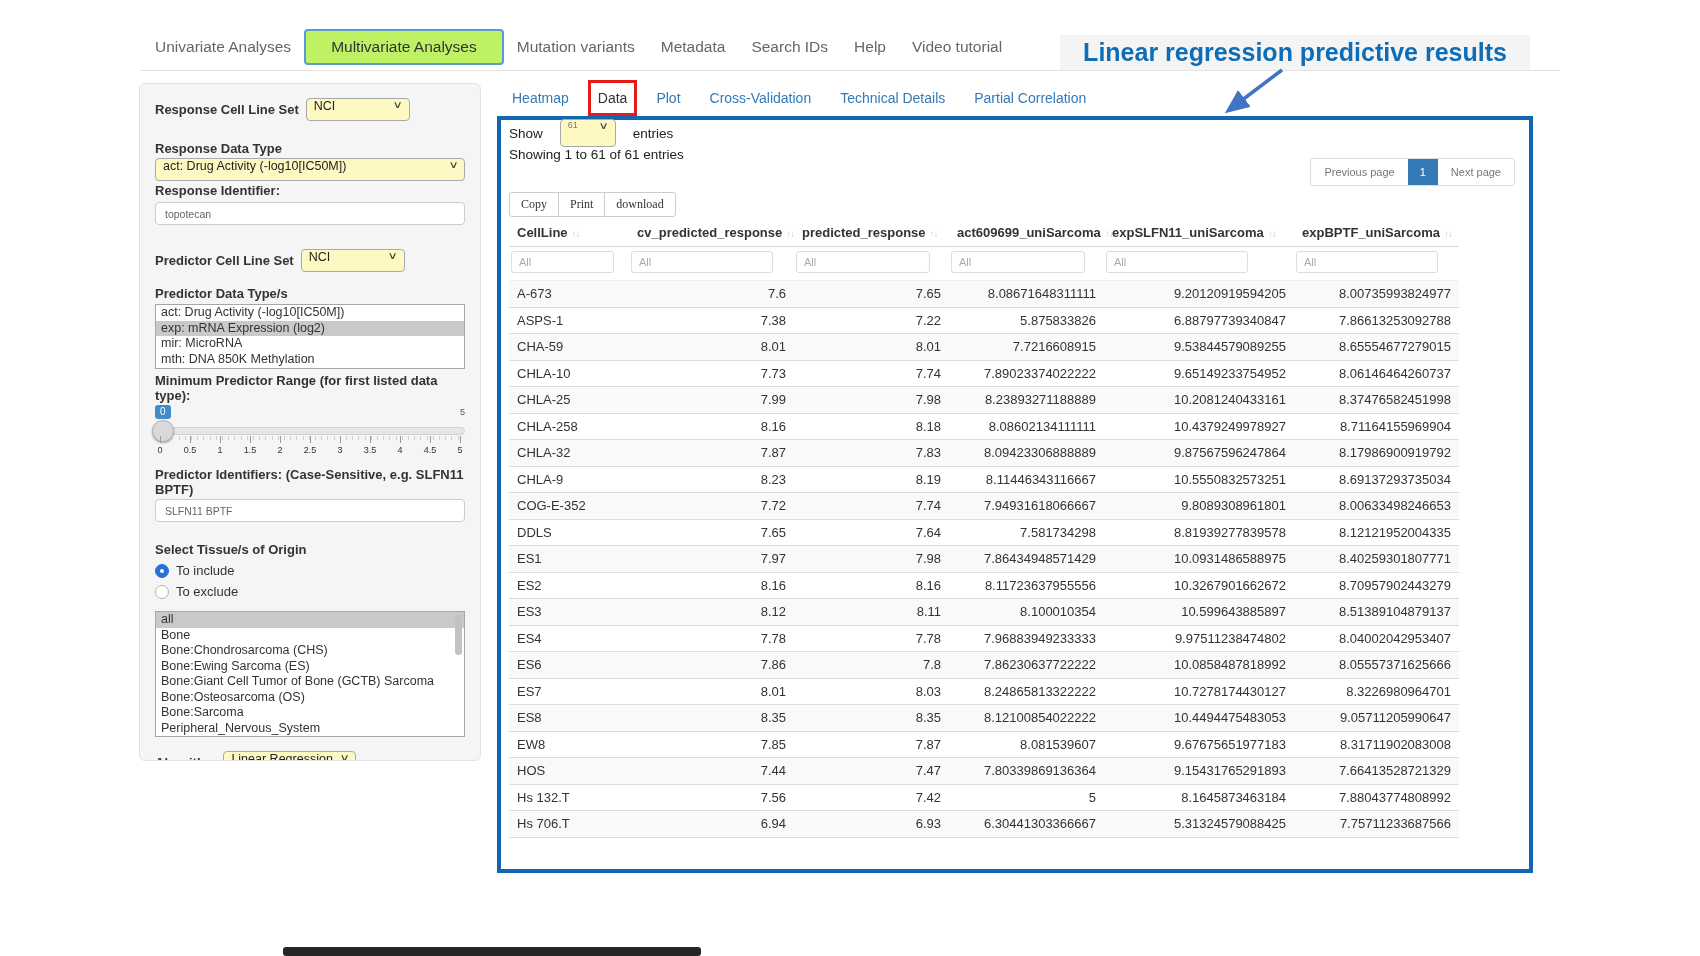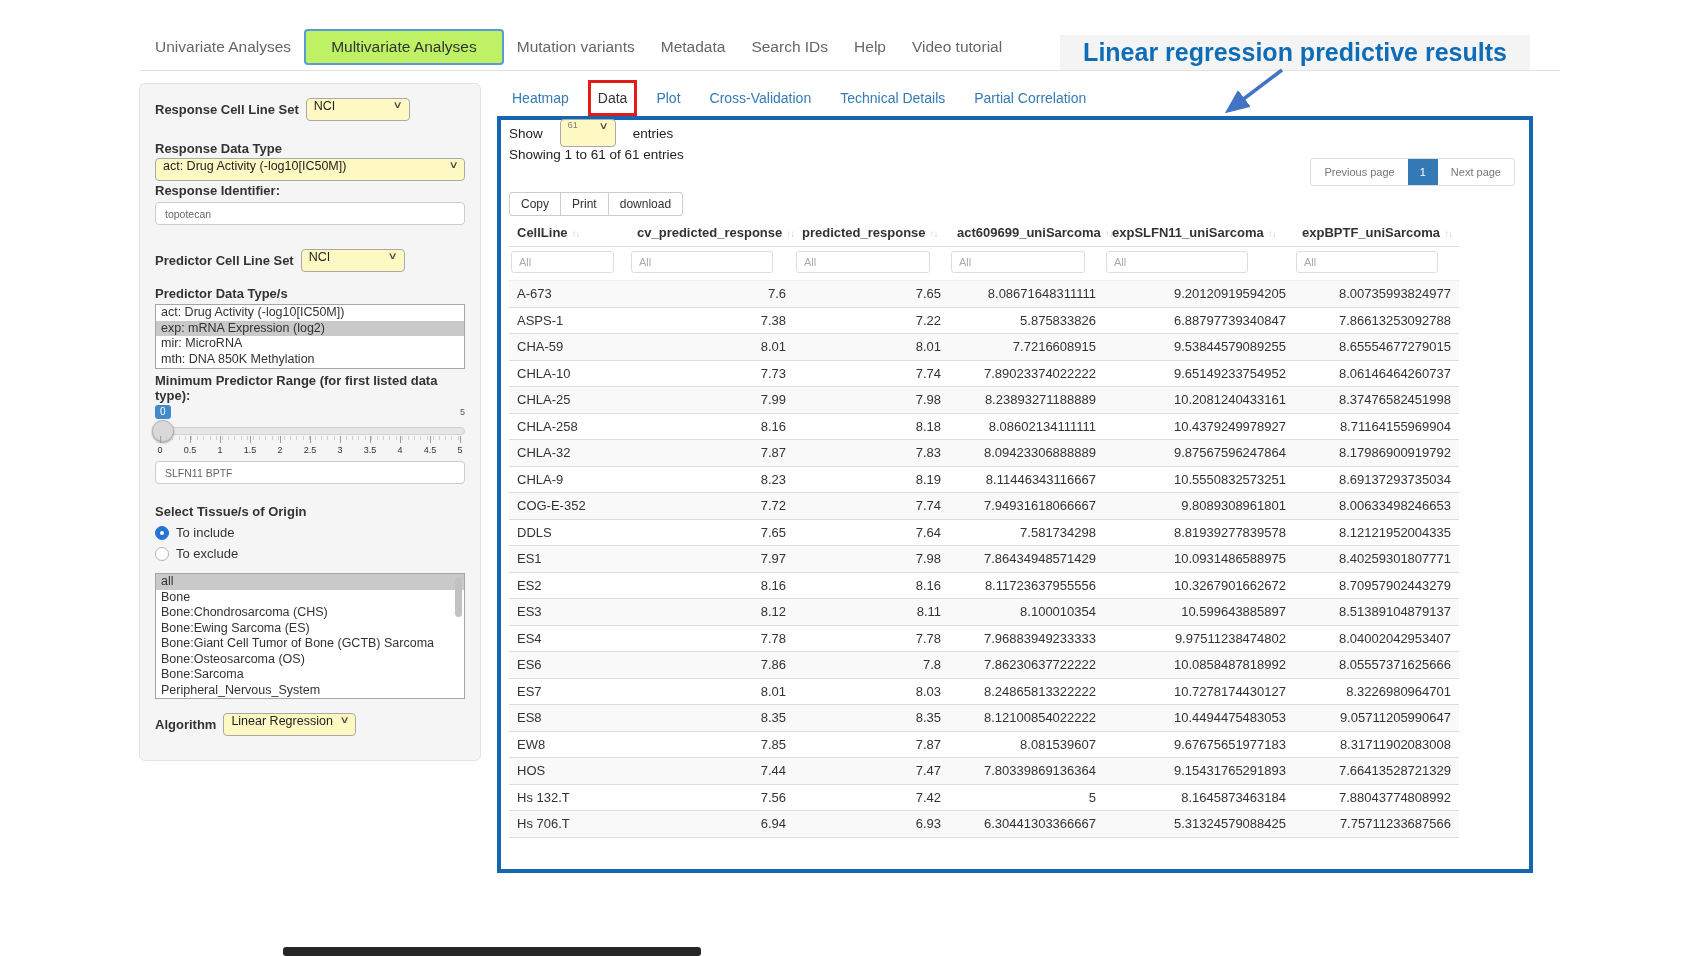--- a/index.html
+++ b/index.html
@@ -63,21 +63,21 @@
   .blue-panel{position:absolute;left:497px;top:116px;width:1036px;height:757px;border:4px solid #1566b0;background:#fff}
   .show-row{position:absolute;left:8px;top:-1px;display:flex;align-items:center;gap:17px;font-size:13.5px;color:#222}
   .show-row .sel{height:28px;font-size:9px;width:56px;color:#777}
   .showing-text{position:absolute;left:8px;top:27px;font-size:13.5px;color:#222}
   .pagination{position:absolute;right:14px;top:38px;display:flex;align-items:stretch;border:1px solid #ddd;
     border-radius:3px;overflow:hidden;font-size:11px;background:#fff}
   .page-btn{padding:7px 13px;color:#777;cursor:pointer}
   .page-current{padding:7px 12px;background:#337ab7;color:#fff;cursor:pointer}
   .export-group{position:absolute;left:8px;top:72px;display:flex}
   .export-btn{border:1px solid #ccc;background:#fff;font-size:12px;color:#333;padding:4px 11px;
-    margin-left:-1px;cursor:pointer;font-family:Liberation Sans, sans-serif}
+    margin-left:-1px;cursor:pointer;font-family:Liberation Serif, serif}
   .export-btn:first-child{margin-left:0;border-radius:3px 0 0 3px}
   .export-btn:last-child{border-radius:0 3px 3px 0}
 
   
   .data-table{position:absolute;left:8px;top:98px;width:950px;border-collapse:collapse;table-layout:fixed;
     font-size:13px;color:#333}
   .data-table th{text-align:left;font-weight:bold;padding:7px 8px 6px 8px;border-bottom:1px solid #d8d8d8;white-space:nowrap;cursor:pointer}
   .sort-icon{color:#cfcfcf;font-size:10px;margin-left:4px;letter-spacing:-1px}
   .filter-row td{padding:4px 4px 7px 2px;border-bottom:1px solid #eee}
   .filter-row input{width:90%;max-width:142px;height:22px;border:1px solid #ddd;border-radius:3px;
@@ -192,20 +192,21 @@
         </div>
         <div class="tick" style="left: 90%;">
           <span class="tick-label">4.5</span>
         </div>
         <div class="tick" style="left: 100%;">
           <span class="tick-label">5</span>
         </div>
       </div>
   </div>
 
+  <div class="sb-label mt8" style="width:322px">Predictor Identifiers: (Case-Sensitive, e.g. SLFN11 BPTF)</div>
   <div class="tbox w-full mt2">
     <span>SLFN11 BPTF</span>
   </div>
 
   <div class="sb-label mt20">Select Tissue/s of Origin</div>
   <div class="radio-row mt6">
     <span class="radio checked"></span>
     <span>To include</span>
   </div>
   <div class="radio-row mt6">

